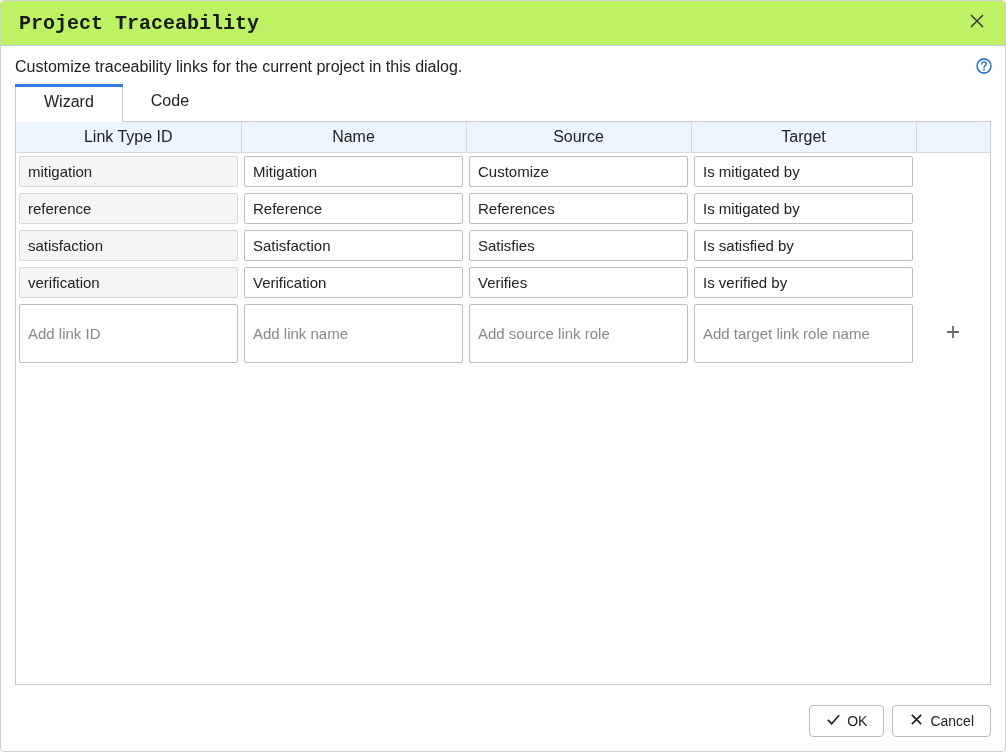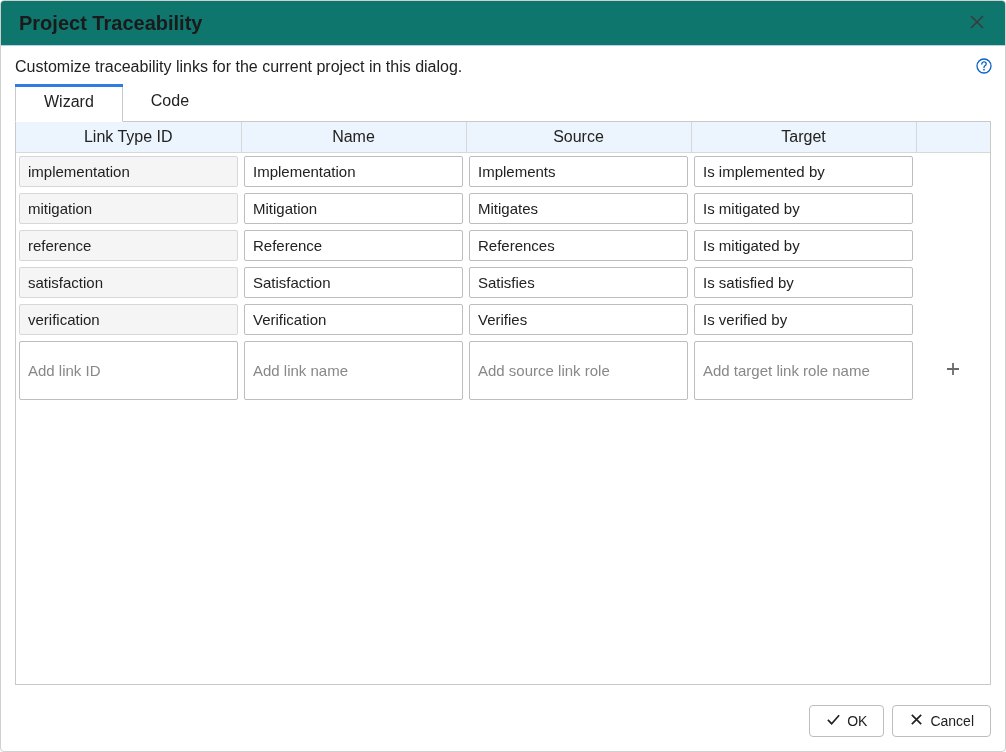--- a/index.html
+++ b/index.html
@@ -15,26 +15,27 @@
       width: 1006px;
       height: 752px;
       overflow: hidden;
       border: 1px solid #d0d0d0;
       border-radius: 4px;
       display: flex;
       flex-direction: column;
     }
     
     .titlebar {
-      background: #0f766e;
+      background: #bef264;
       display: flex;
       align-items: center;
       justify-content: space-between;
       padding: 10px 16px 10px 18px;
       border-bottom: 1px solid #b7cfe8;
+      font-family: Liberation Mono, monospace;
     }
     .titlebar-title {
       font-weight: 700;
       font-size: 20px;
       color: #1a1a1a;
     }
     .titlebar-close {
       width: 24px;
       height: 24px;
       display: flex;
@@ -257,42 +258,27 @@
         <th>Link Type ID</th>
         <th>Name</th>
         <th>Source</th>
         <th>Target</th>
         <th></th>
       </tr>
     </thead>
     <tbody id="table-body">
         <tr>
           <td>
-            <div class="id-cell">implementation</div>
-          </td>
-          <td>
-            <div class="val-cell">Implementation</div>
-          </td>
-          <td>
-            <div class="val-cell">Implements</div>
-          </td>
-          <td>
-            <div class="val-cell">Is implemented by</div>
-          </td>
-          <td></td>
-        </tr>
-        <tr>
-          <td>
             <div class="id-cell">mitigation</div>
           </td>
           <td>
             <div class="val-cell">Mitigation</div>
           </td>
           <td>
-            <div class="val-cell">Mitigates</div>
+            <div class="val-cell">Customize</div>
           </td>
           <td>
             <div class="val-cell">Is mitigated by</div>
           </td>
           <td></td>
         </tr>
         <tr>
           <td>
             <div class="id-cell">reference</div>
           </td>

